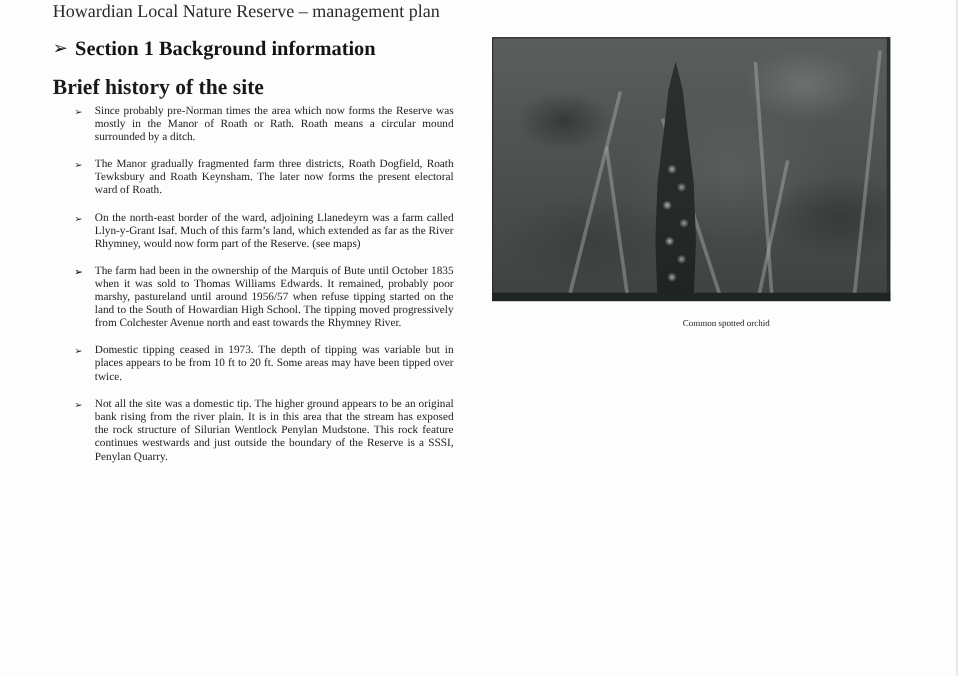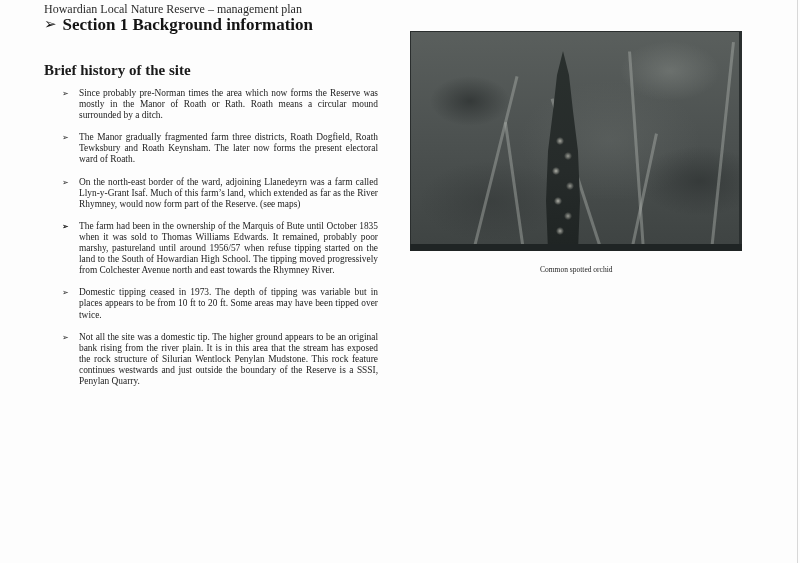--- a/index.html
+++ b/index.html
@@ -20,47 +20,47 @@
       right: 2px;
       top: 0;
       width: 1px;
       height: 563px;
       background: #d8d8d8;
     }
     .running-header {
       position: absolute;
       left: 44px;
       top: 2px;
-      font-size: 12px;
+      font-size: 15px;
       color: #2a2a2a;
       letter-spacing: 0;
       white-space: nowrap;
     }
     .section-title {
       position: absolute;
       left: 44px;
-      top: 15px;
+      top: 31px;
       font-size: 17px;
       font-weight: bold;
       white-space: nowrap;
       color: #141414;
     }
     .section-title .arrow {
       display: inline-block;
       margin-right: 6px;
       font-weight: normal;
       font-size: 15px;
       position: relative;
       top: -1px;
     }
     .subtitle {
       position: absolute;
       left: 44px;
       top: 62px;
-      font-size: 15px;
+      font-size: 18px;
       font-weight: bold;
       white-space: nowrap;
       color: #1a1a1a;
     }
     .bullets {
       position: absolute;
       left: 62px;
       top: 88px;
       width: 316px;
       margin: 0;
@@ -130,21 +130,21 @@
         radial-gradient(circle 4px at 18px 120px, rgba(210,210,200,0.8), transparent),
         radial-gradient(circle 4px at 32px 135px, rgba(200,200,190,0.7), transparent),
         radial-gradient(circle 4px at 20px 150px, rgba(210,210,200,0.8), transparent),
         radial-gradient(circle 4px at 30px 165px, rgba(200,200,190,0.7), transparent),
         radial-gradient(circle 4px at 22px 180px, rgba(210,210,200,0.75), transparent),
         linear-gradient(180deg, #2a302e 0%, #262b2a 60%, #1f2423 100%);
       clip-path: polygon(50% 0%, 62% 12%, 70% 30%, 80% 50%, 84% 75%, 80% 100%, 20% 100%, 16% 75%, 20% 50%, 30% 30%, 38% 12%);
     }
     .caption {
       position: absolute;
-      left: 540px;
+      left: 569px;
       top: 265px;
       font-size: 7.5px;
       color: #222;
       white-space: nowrap;
     }
   </style>
 </head>
 <body>
 
 <div class="page-edge"></div>

